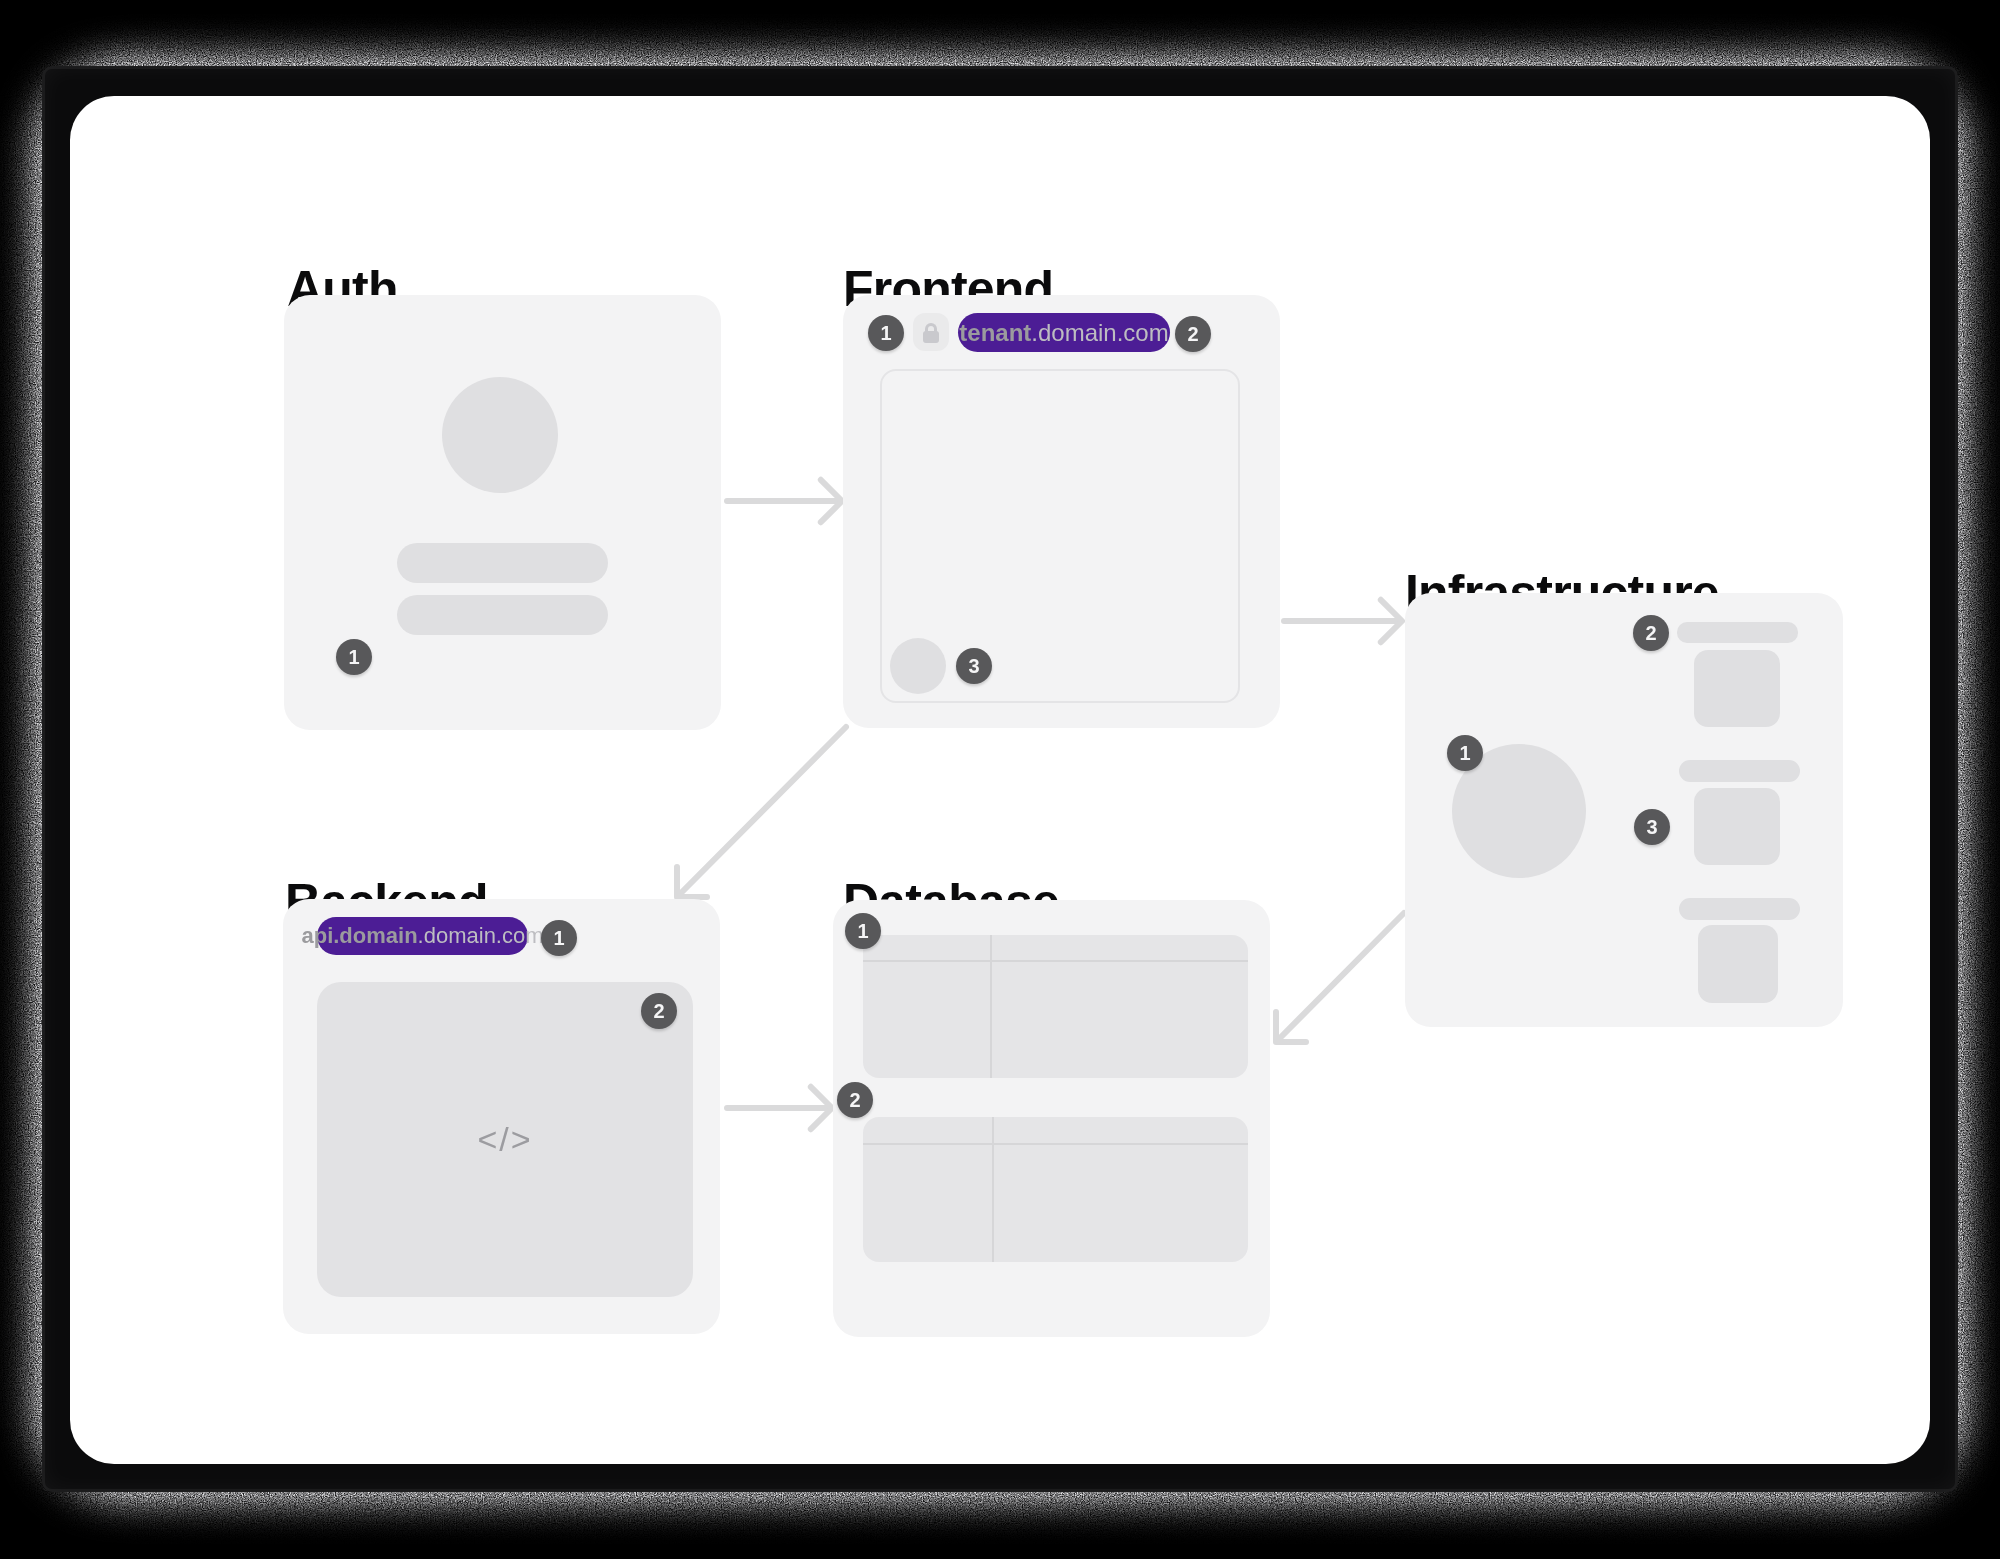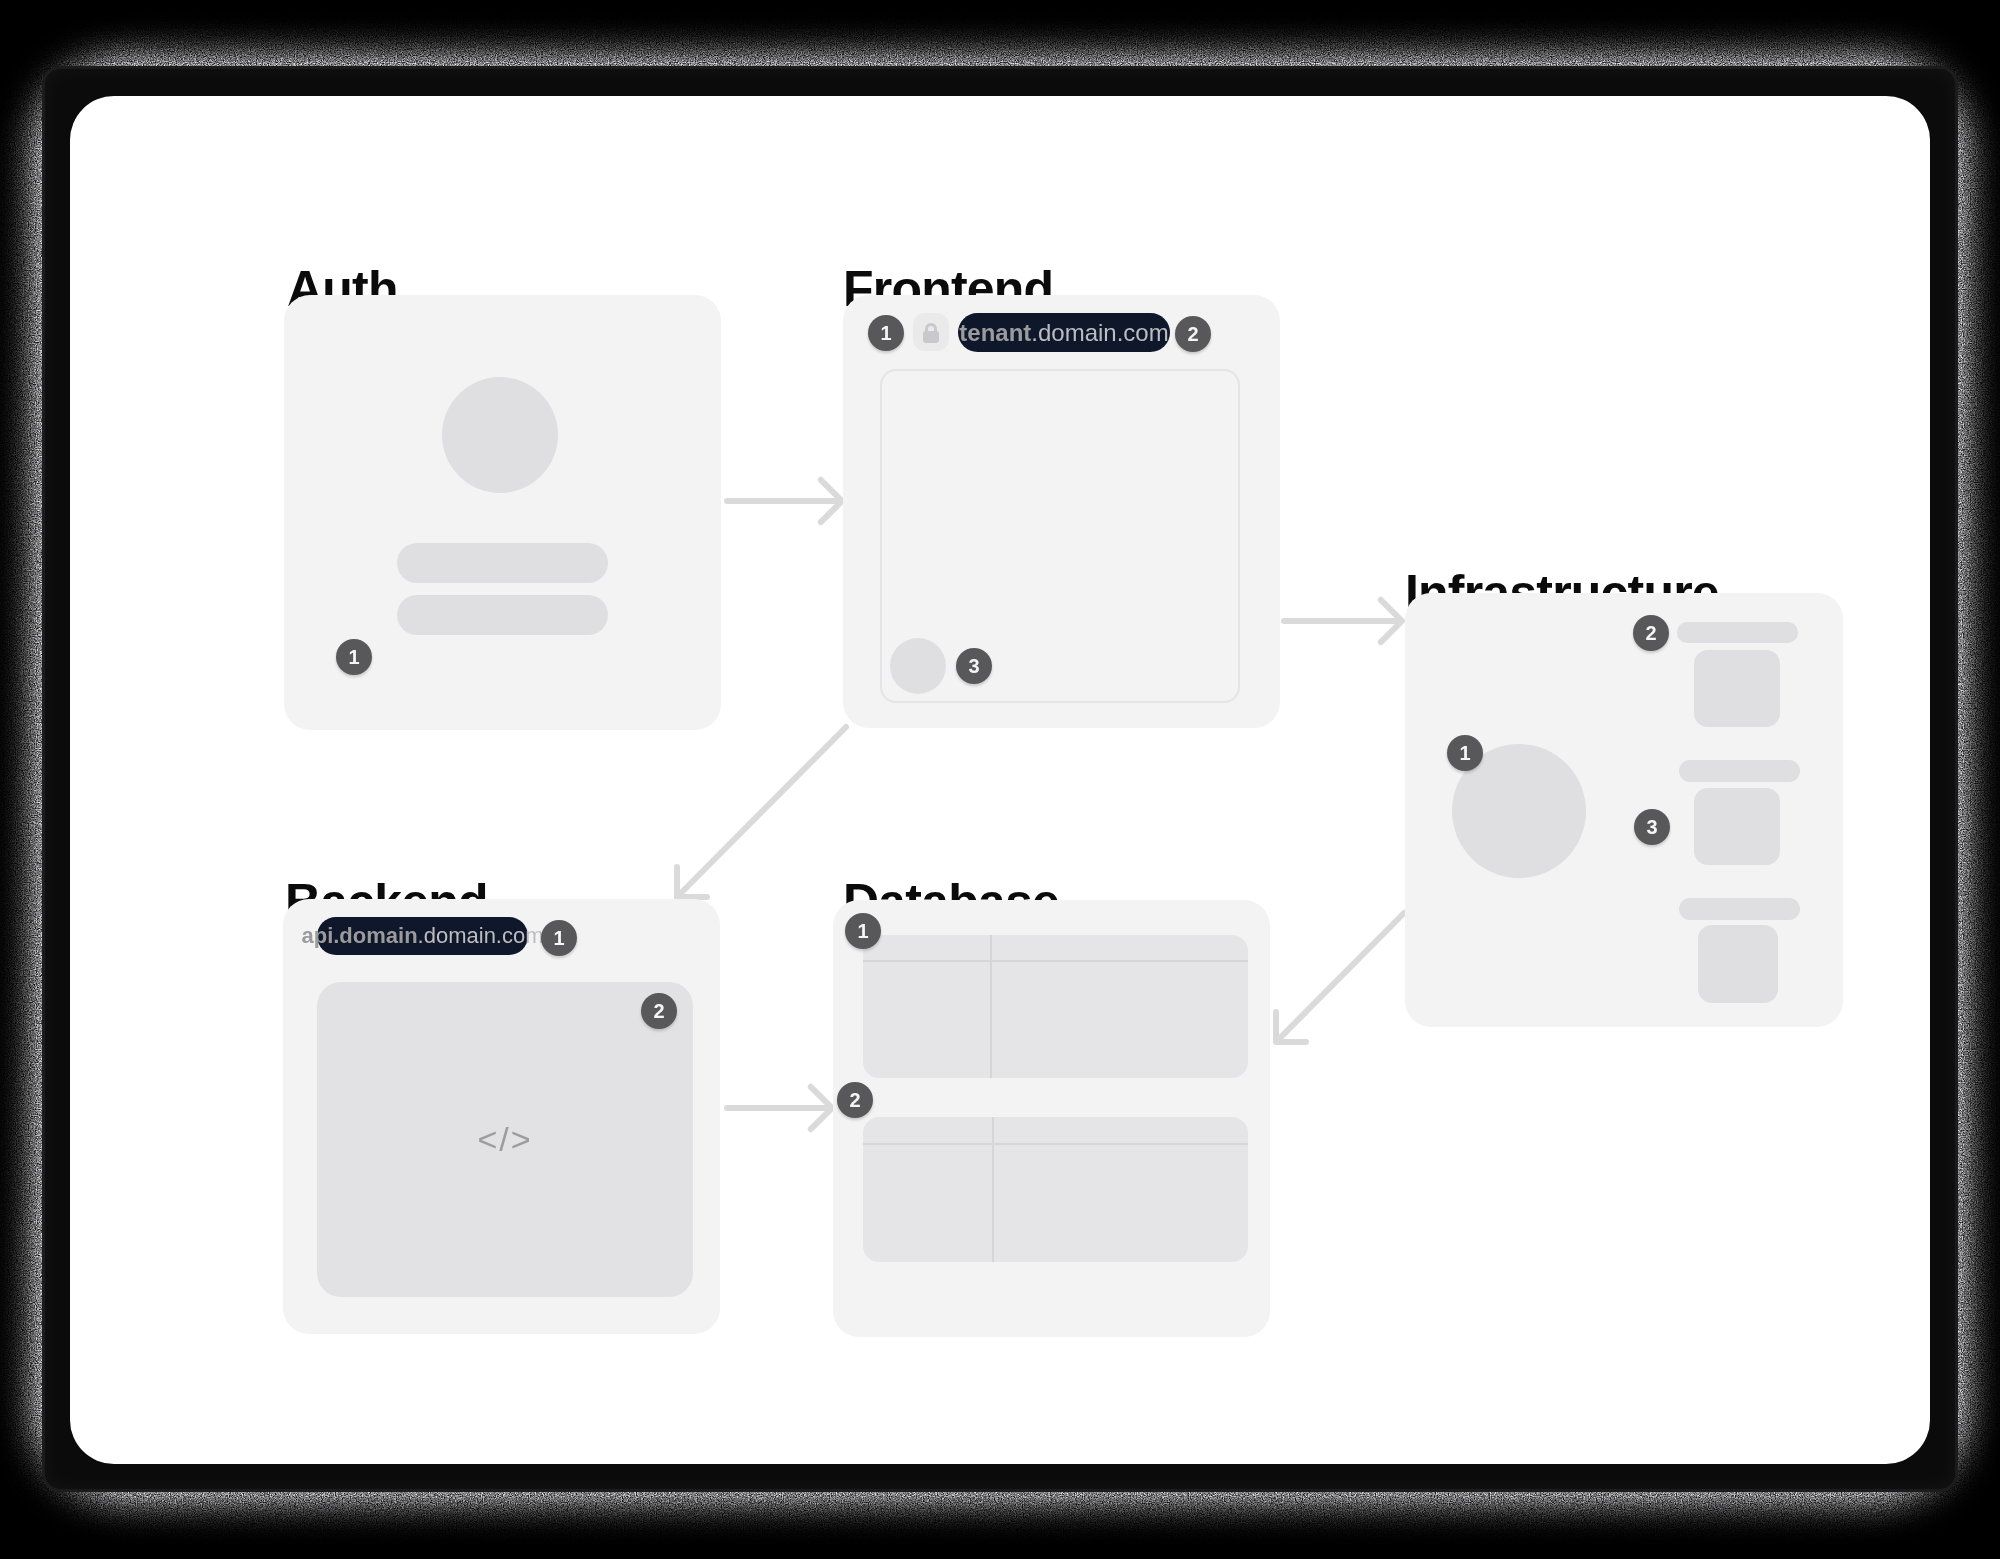--- a/index.html
+++ b/index.html
@@ -1,33 +1,33 @@
 <!DOCTYPE html>
 <html><head>
 <meta charset="utf-8">
 <style>
   html,body{margin:0;padding:0;background:#000;}
   .stage{position:relative;width:2000px;height:1559px;background:#000;overflow:hidden;
          font-family:"Liberation Sans",sans-serif;}
   .bg-glow{position:absolute;left:0;top:0;width:2000px;height:1559px;}
   .tablet{position:absolute;left:42px;top:66px;width:1916px;height:1426px;
-          background:#0b0b0c;border-radius:18px;
+          background:#0b0b0c;border-radius:10px;
           box-shadow:inset 0 0 0 3px rgba(255,255,255,.05), inset 0 0 26px rgba(255,255,255,.05);}
   .screen{position:absolute;left:28px;top:30px;width:1860px;height:1368px;
           background:#fff;border-radius:44px;overflow:hidden;}
   .arrows{position:absolute;left:0;top:0;width:1860px;height:1368px;z-index:1;}
   .title{position:absolute;z-index:2;font-weight:700;font-size:50px;line-height:1.1;
          color:#0b0b0c;letter-spacing:-0.8px;white-space:nowrap;}
   .card{position:absolute;z-index:2;background:#f3f3f4;border-radius:26px;}
   .badge{position:absolute;z-index:5;width:36px;height:36px;border-radius:50%;
          background:#58585a;color:#f5f5f6;font-size:20px;font-weight:700;line-height:36px;
          text-align:center;box-shadow:0 2px 3px rgba(0,0,0,.18);}
   .shape{position:absolute;background:#dfdfe1;}
   .round{border-radius:50%;}
-  .url-pill{position:absolute;background:#0f172a;border-radius:20px;display:flex;
+  .url-pill{position:absolute;background:#4c1d95;border-radius:20px;display:flex;
             align-items:center;justify-content:center;white-space:nowrap;}
   .url-strong{font-weight:700;color:#9b9b9e;}
   .url-light{font-weight:400;color:#bdbdc1;}
   .lock-box{position:absolute;left:70px;top:18px;width:36px;height:38px;background:#eaeaeb;
             border-radius:12px;display:flex;align-items:center;justify-content:center;}
   .lock{position:relative;width:16px;height:12px;background:#c9c9cd;border-radius:3px;margin-top:9px;}
   .lock::before{content:"";position:absolute;left:2px;top:-8px;width:12px;height:10px;
             border:3px solid #c9c9cd;border-bottom:none;border-radius:6px 6px 0 0;box-sizing:border-box;}
   .viewport{position:absolute;left:37px;top:74px;width:360px;height:334px;box-sizing:border-box;
             border:2px solid #e4e4e6;border-radius:16px;}

